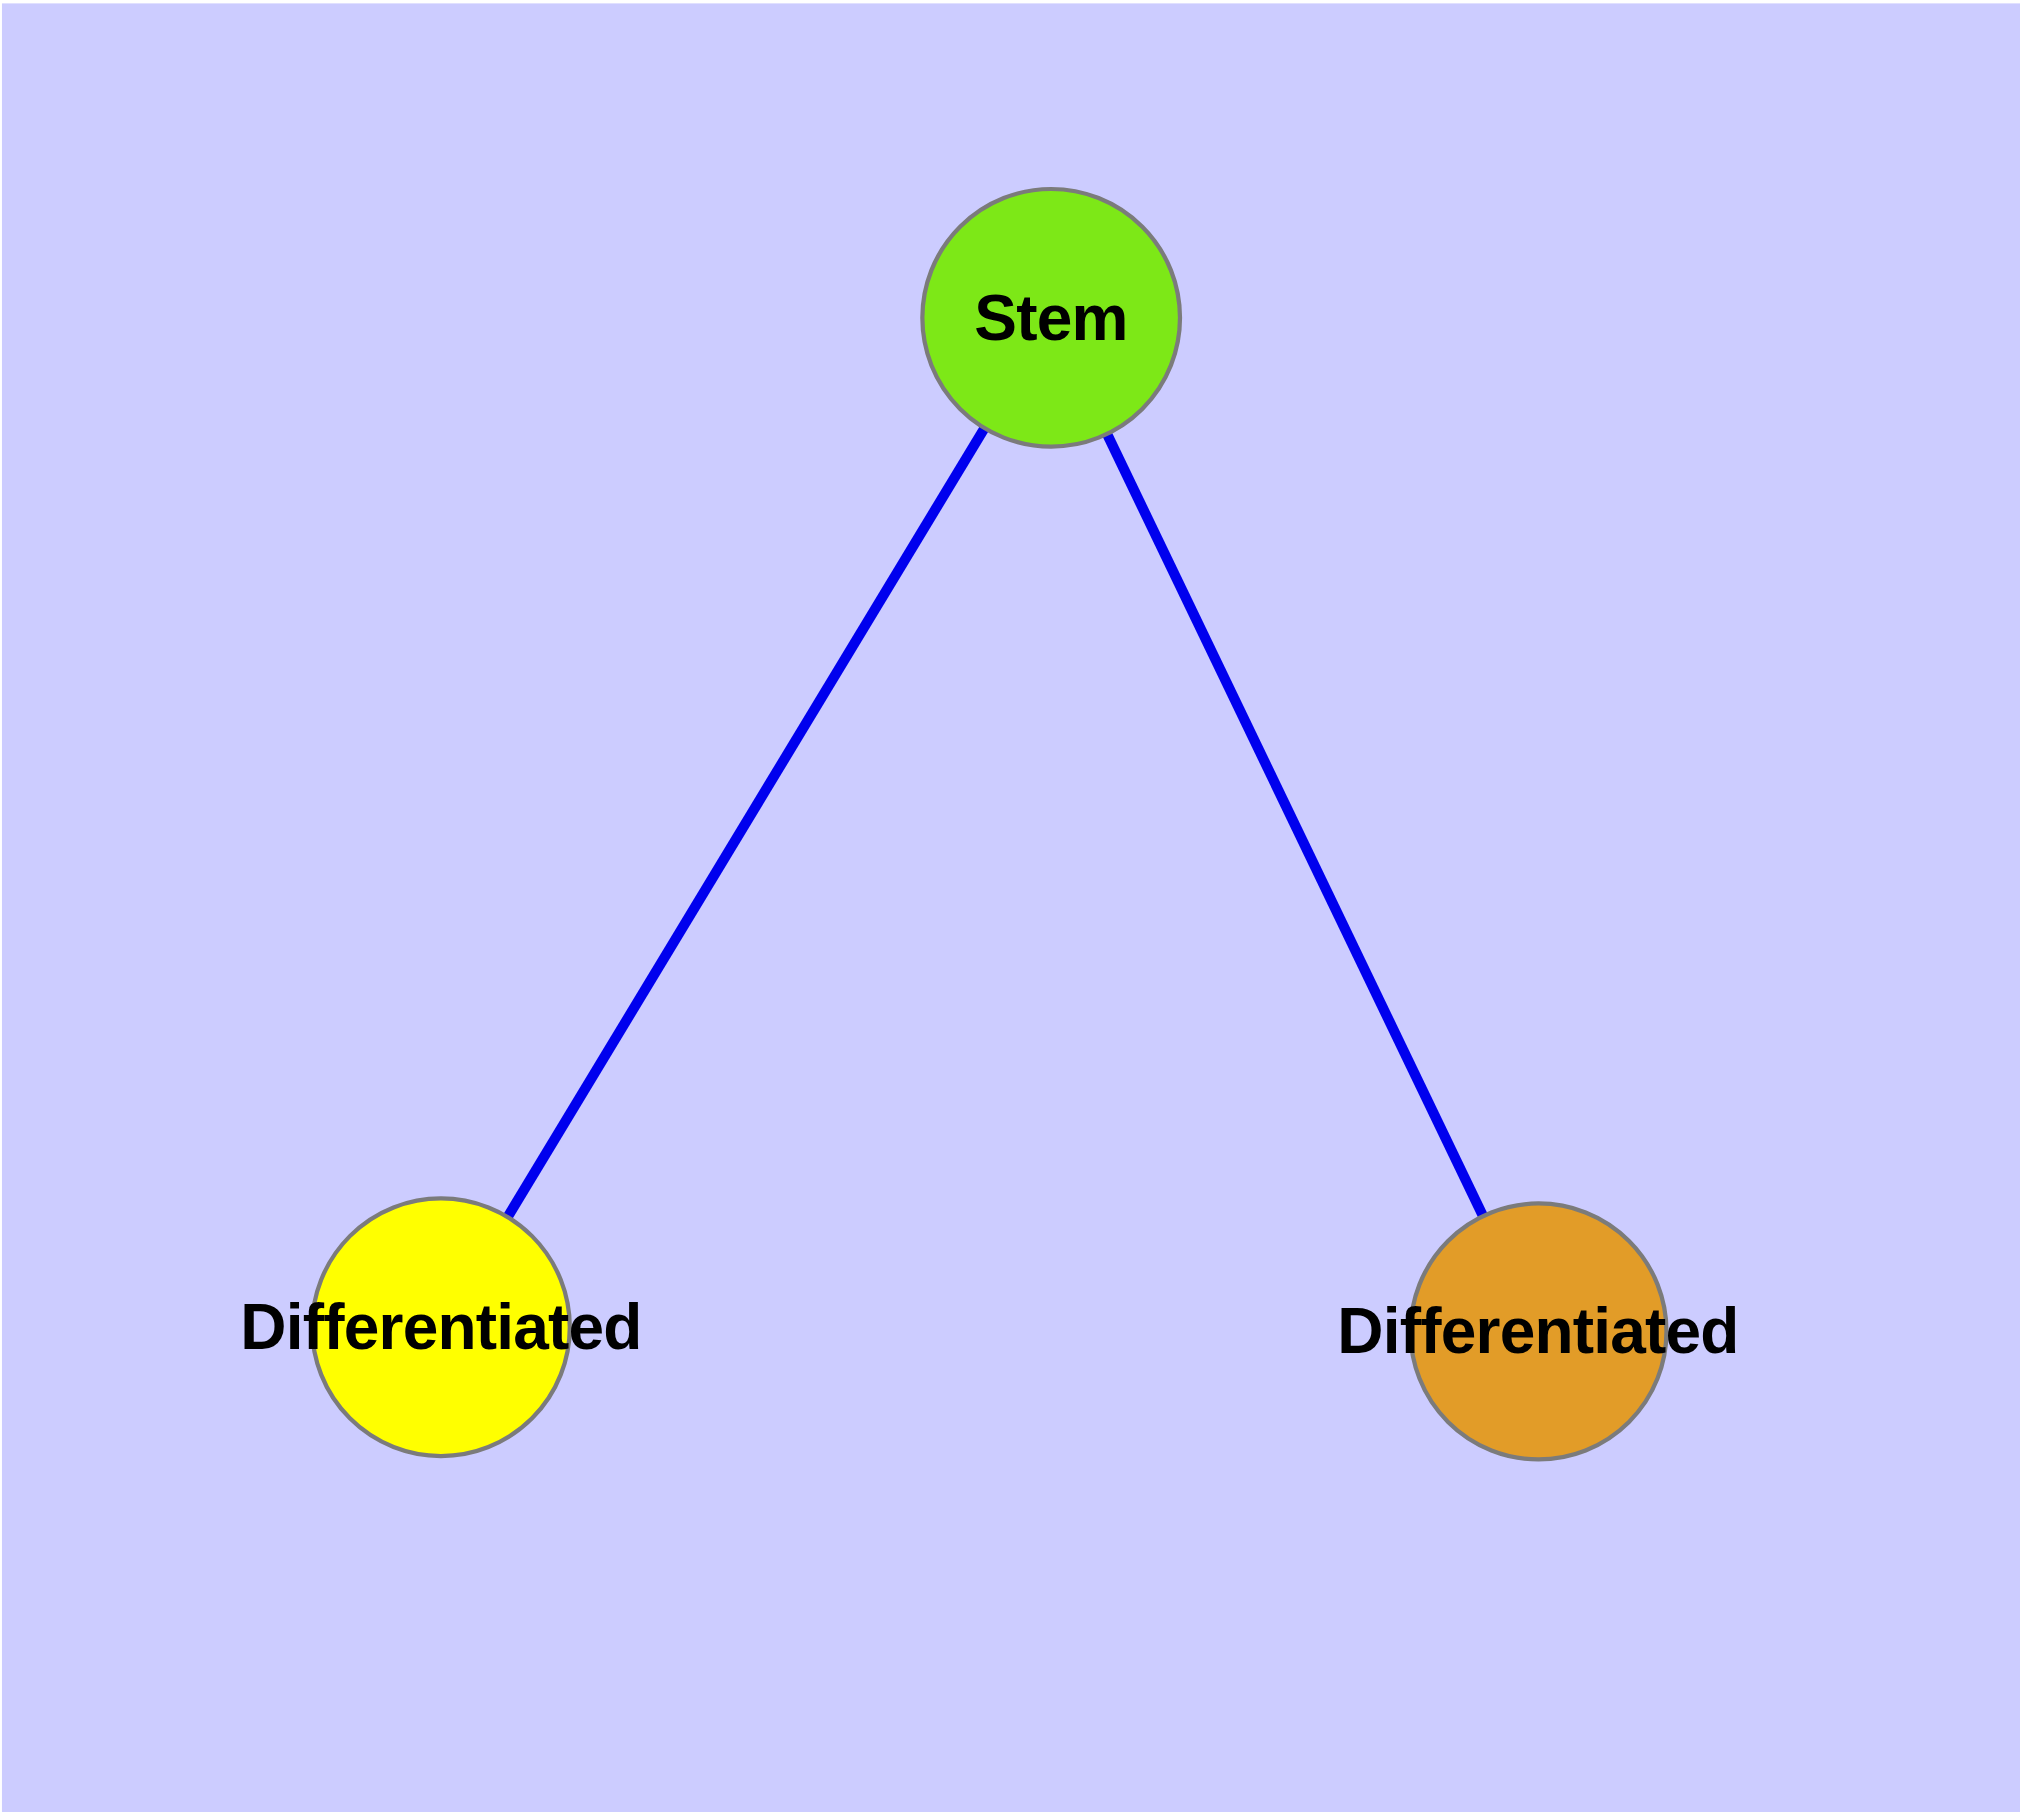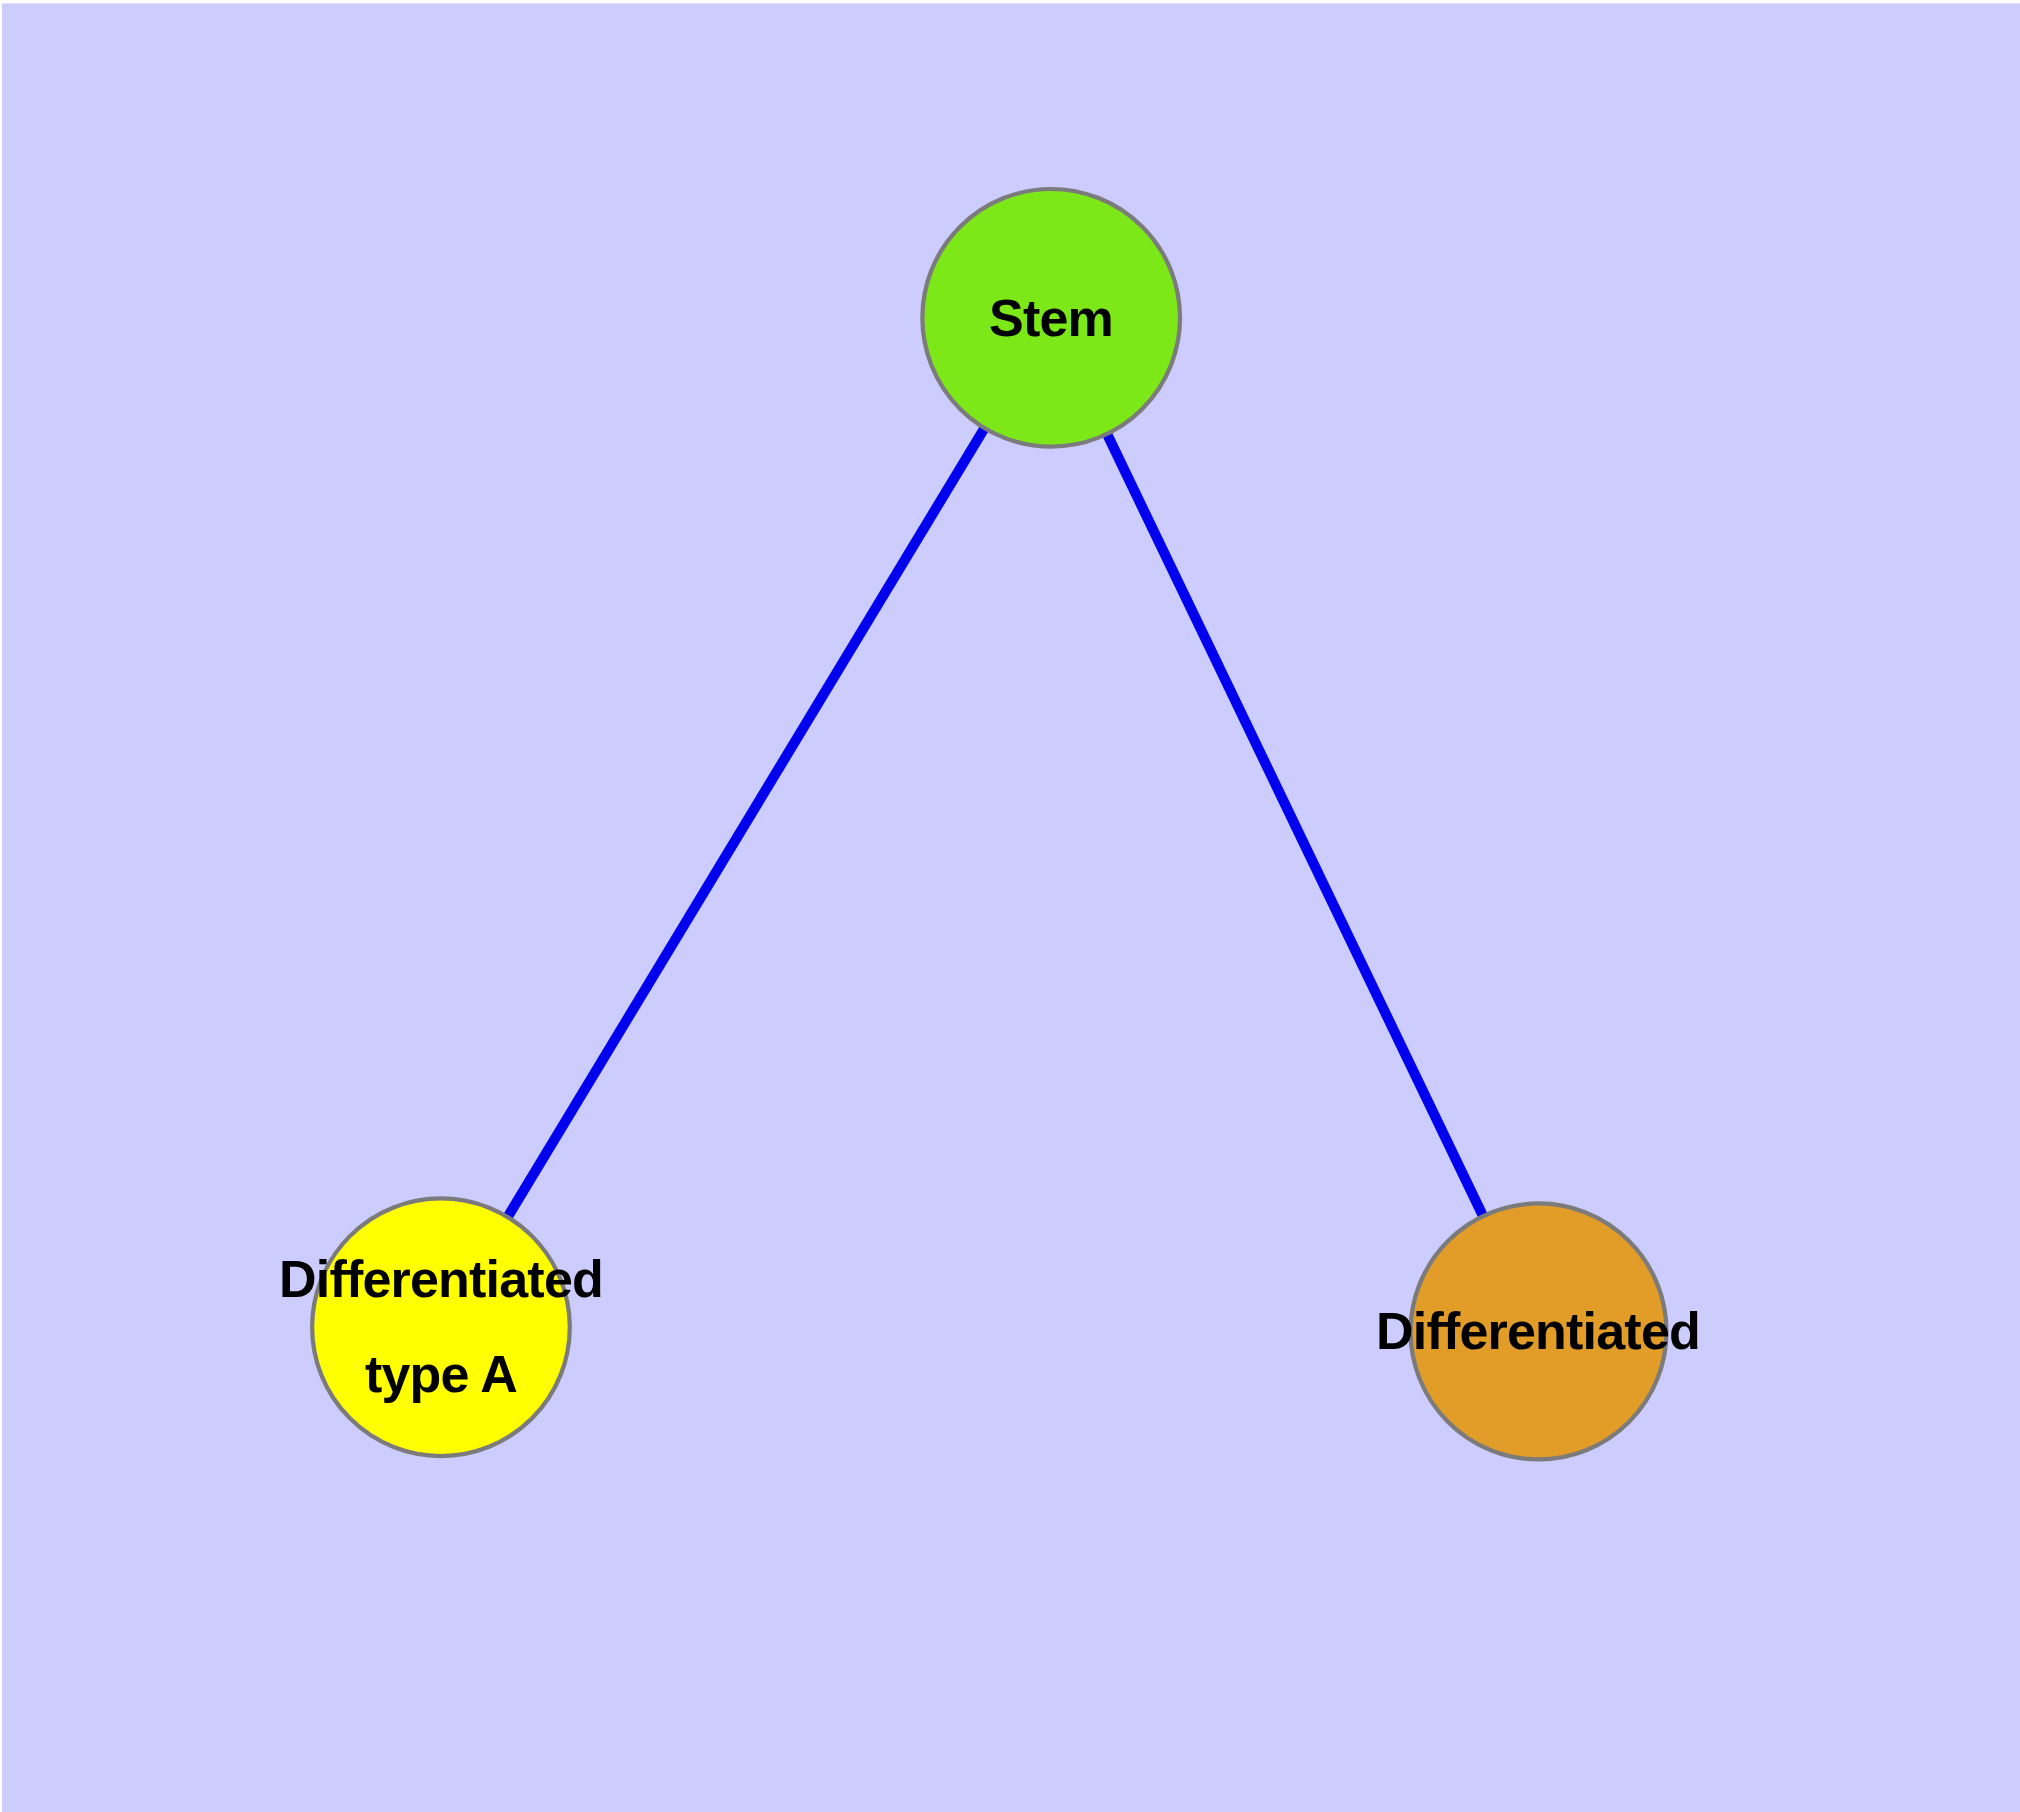--- a/index.html
+++ b/index.html
@@ -29,21 +29,21 @@
   }
   #diagram-svg circle {
     stroke-width: 5px;
   }
   .node-label {
     position: absolute;
     transform: translate(-50%, -50%);
     text-align: center;
     color: #000000;
     font-weight: 700;
-    font-size: 52px;
+    font-size: 64px;
     line-height: 95px;
     letter-spacing: -0.8px;
     white-space: nowrap;
     font-family: "Liberation Sans", sans-serif;
   }
   .node-label .label-line {
     display: block;
   }
 </style>
 </head>
@@ -65,21 +65,20 @@
 
     <circle cx="1815" cy="1571" r="151" fill="#E29C28" stroke="#7B7B7B"></circle>
   </svg>
 
   <div class="node-label" style="left: 1051px; top: 318px; color: rgb(0, 0, 0);">
     <span class="label-line">Stem</span>
   </div>
 
   <div class="node-label" style="left: 441px; top: 1327px; color: rgb(0, 0, 0);">
     <span class="label-line">Differentiated</span>
-    <span class="label-line">type A</span>
   </div>
 
   <div class="node-label" style="left: 1538px; top: 1331px; color: rgb(0, 0, 0);">
     <span class="label-line">Differentiated</span>
   </div>
 
 </div>
 
 
 </body></html>

